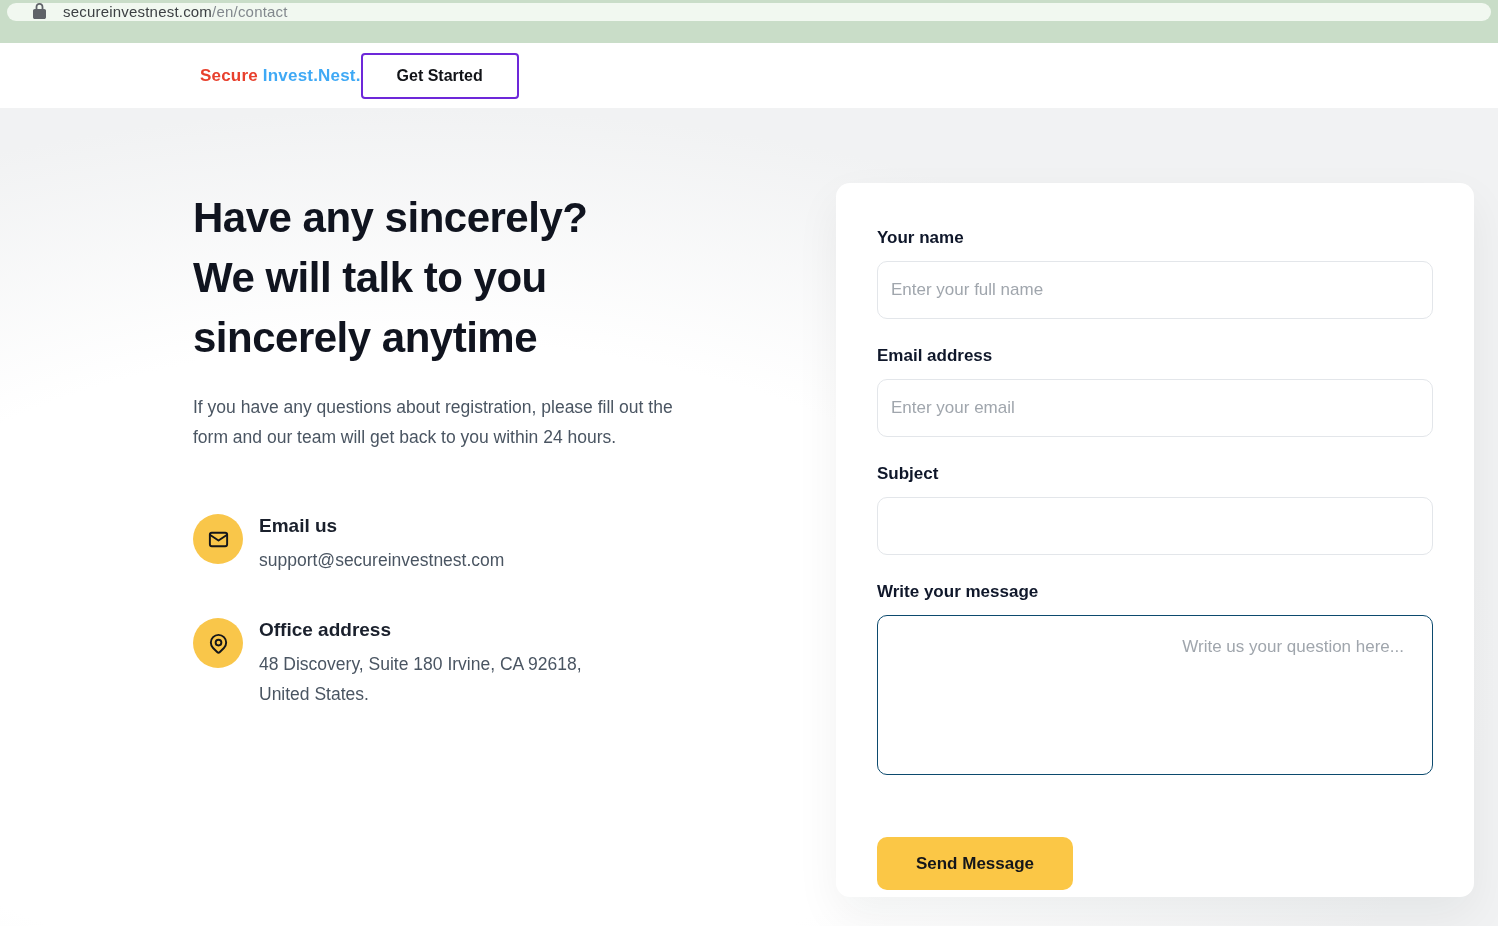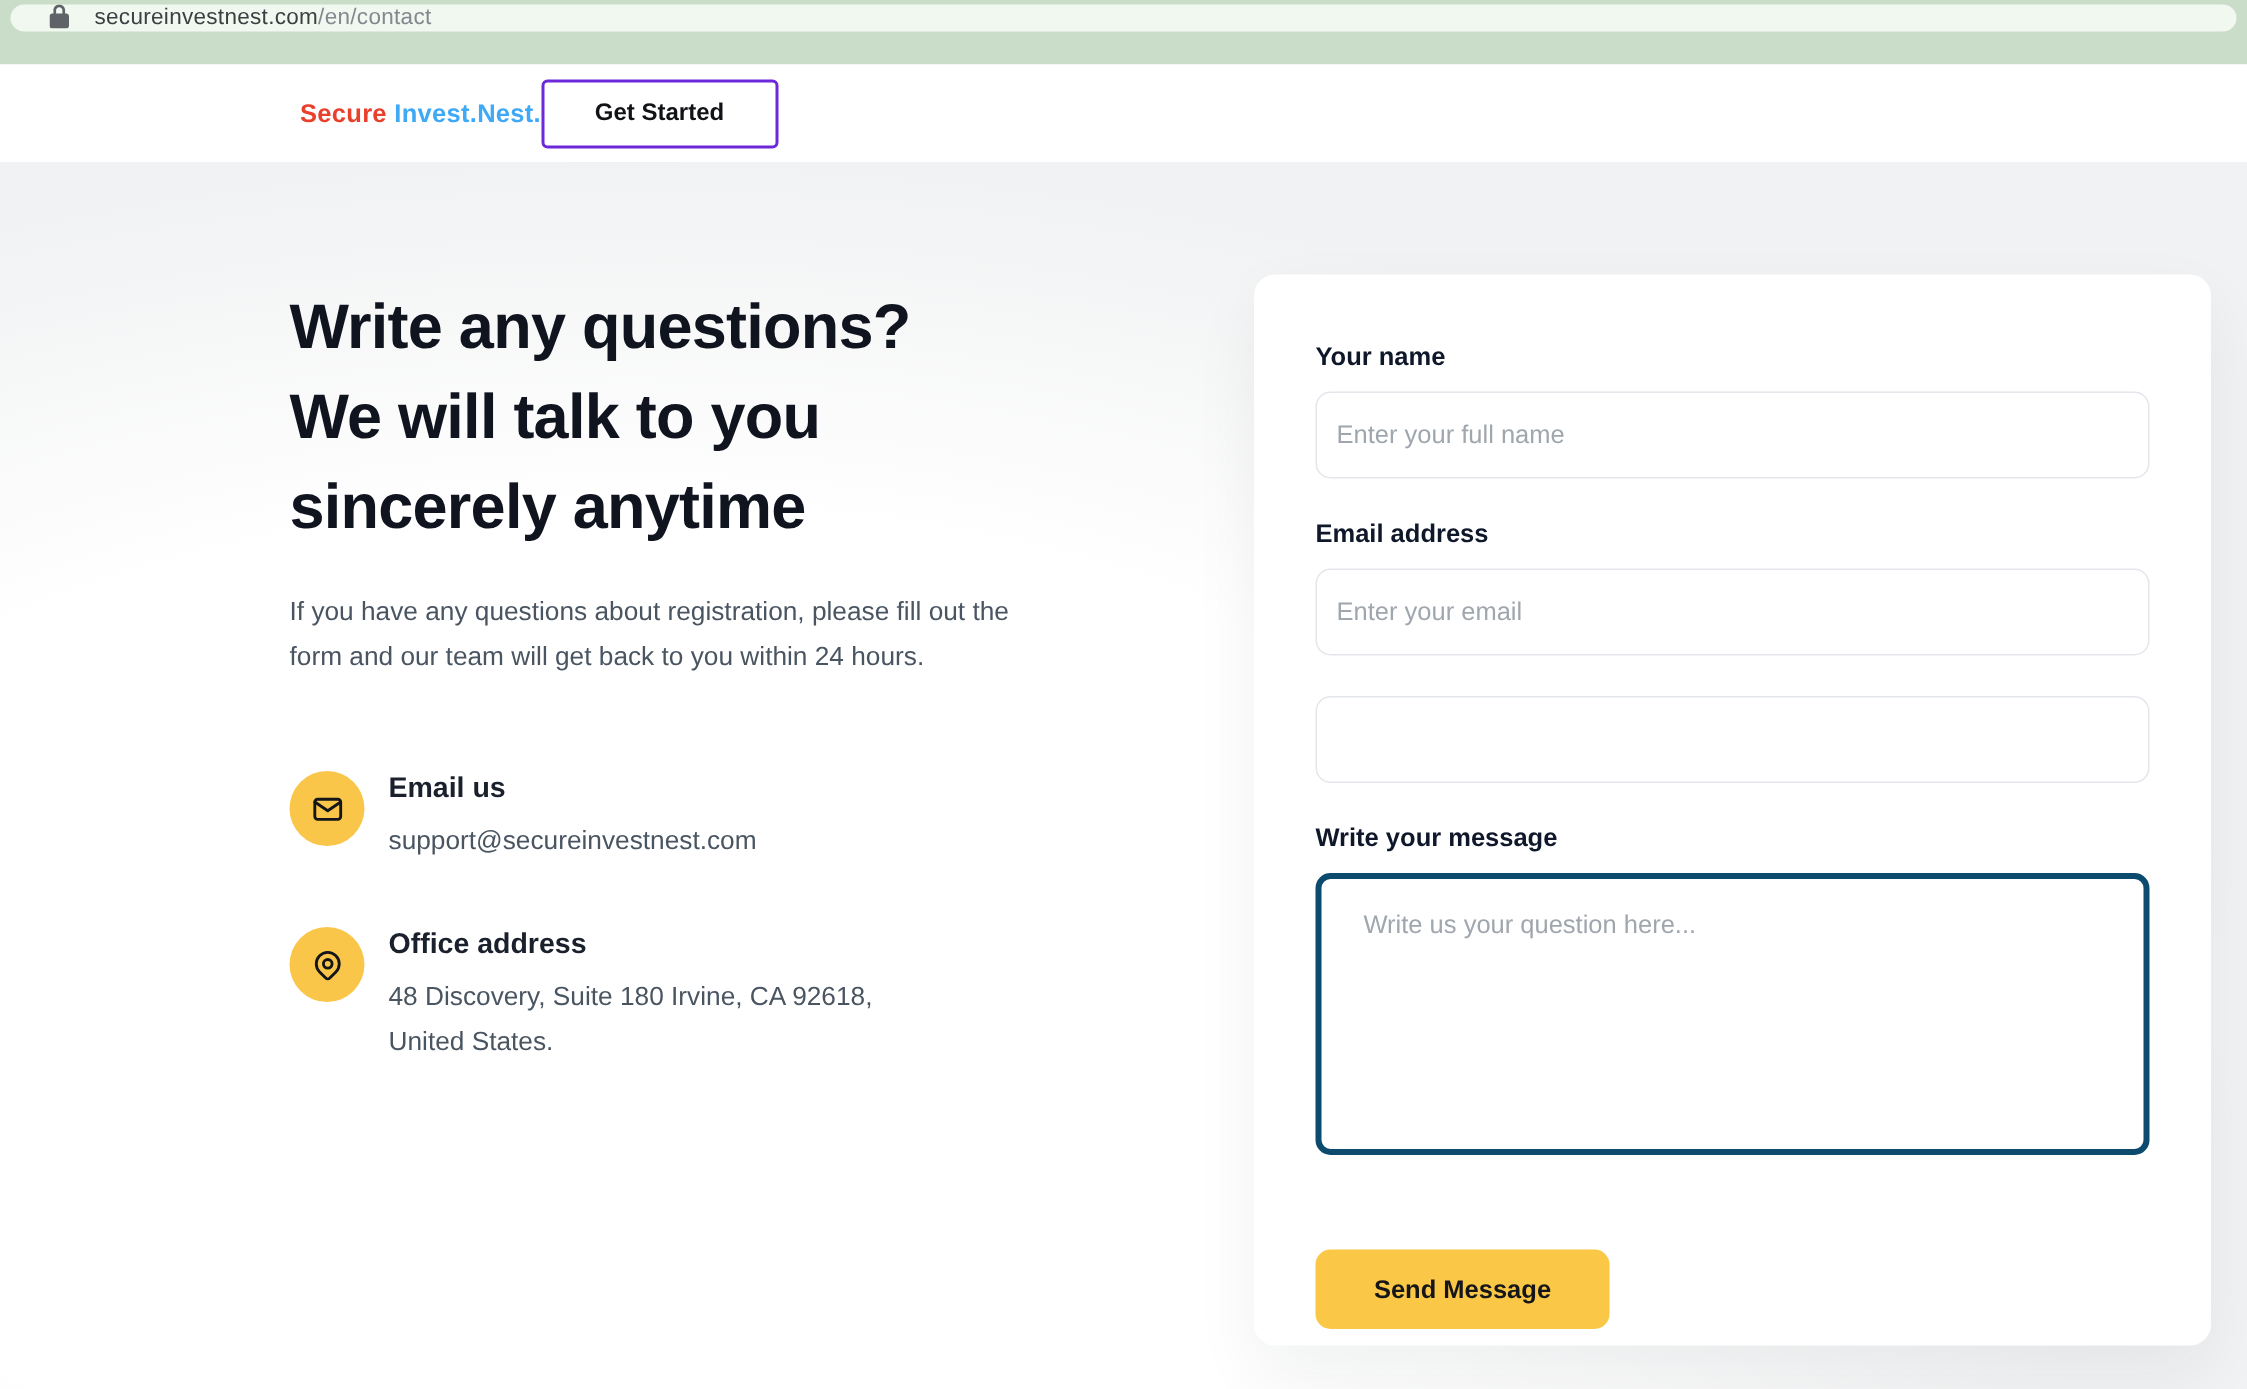--- a/index.html
+++ b/index.html
@@ -154,30 +154,31 @@
     border-radius: 10px;
     padding: 0 13px;
     font-family: "Liberation Sans", sans-serif;
     font-size: 17px;
     color: #1a202c;
     background: #ffffff;
     outline: none;
   }
   .text-area {
     width: 100%;
-    height: 188px;
-    border: 4px solid #0c4a6e;
+    height: 160px;
+    border: 1px solid #0c4a6e;
     border-radius: 10px;
     padding: 21px 28px;
     font-family: "Liberation Sans", sans-serif;
     font-size: 17px;
     color: #1a202c;
     background: #ffffff;
     resize: none;
     outline: none;
+    text-align: right;
   }
   .text-input::placeholder, .text-area::placeholder { color: #a0a6ad; opacity: 1; }
   .submit-button {
     margin-top: 31px;
     width: 196px;
     height: 53px;
     background: #fbc746;
     border: none;
     border-radius: 10px;
     font-family: "Liberation Sans", sans-serif;
@@ -203,21 +204,21 @@
   <div class="logo">
     <span class="logo-red">Secure </span><span class="logo-blue">Invest.Nest.</span>
   </div>
   <button class="cta-button">Get Started</button>
 </header>
 
 <main class="main-section">
 
   <div class="left-col">
     <h1 class="headline">
-      <div>Write any questions?</div>
+      <div>Have any sincerely?</div>
       <div>We will talk to you</div>
       <div>sincerely anytime</div>
     </h1>
     <p class="lede">If you have any questions about registration, please fill out the form and our team will get back to you within 24 hours.</p>
 
     <div class="contact-list">
 
       <div class="contact-item">
         <div class="icon-circle">
           <svg width="23" height="23" viewBox="0 0 24 24" fill="none" stroke="#14161a" stroke-width="2" stroke-linecap="round" stroke-linejoin="round">
@@ -253,20 +254,21 @@
       <label class="field-label">Your name</label>
       <input class="text-input" type="text" placeholder="Enter your full name" style="">
     </div>
 
     <div class="field-group">
       <label class="field-label">Email address</label>
       <input class="text-input" type="text" placeholder="Enter your email" style="">
     </div>
 
     <div class="field-group">
+      <label class="field-label">Subject</label>
       <input class="text-input" type="text" placeholder="" style="">
     </div>
 
     <div class="field-group">
       <label class="field-label">Write your message</label>
       <textarea class="text-area" placeholder="Write us your question here..." style=""></textarea>
     </div>
 
     <button class="submit-button">Send Message</button>
 

